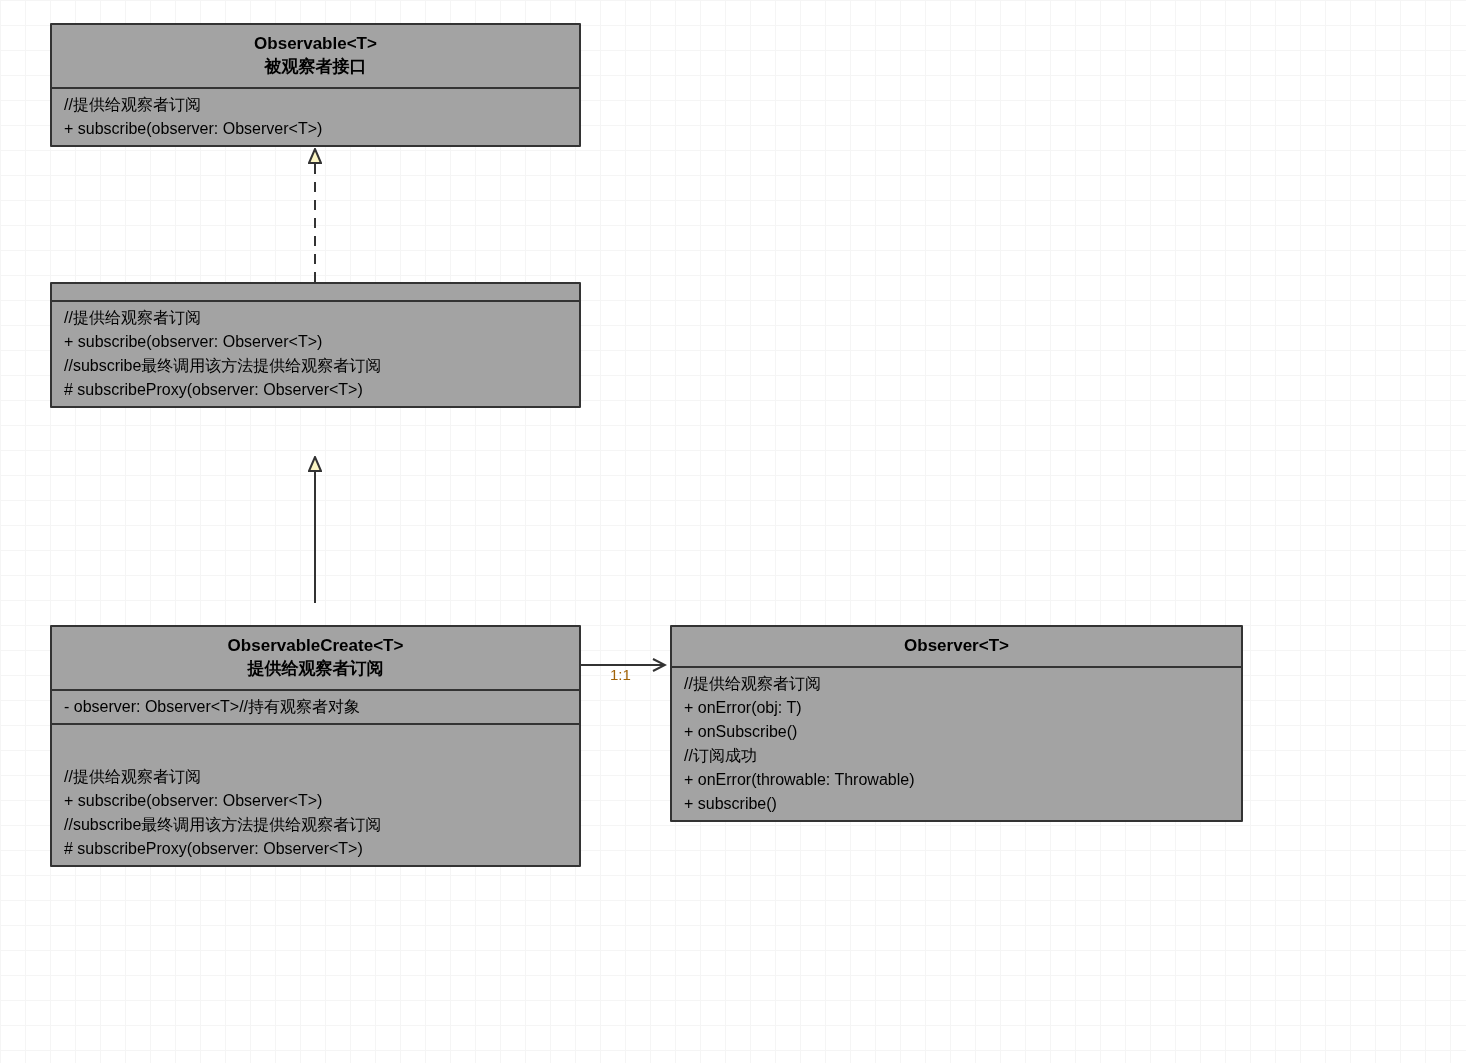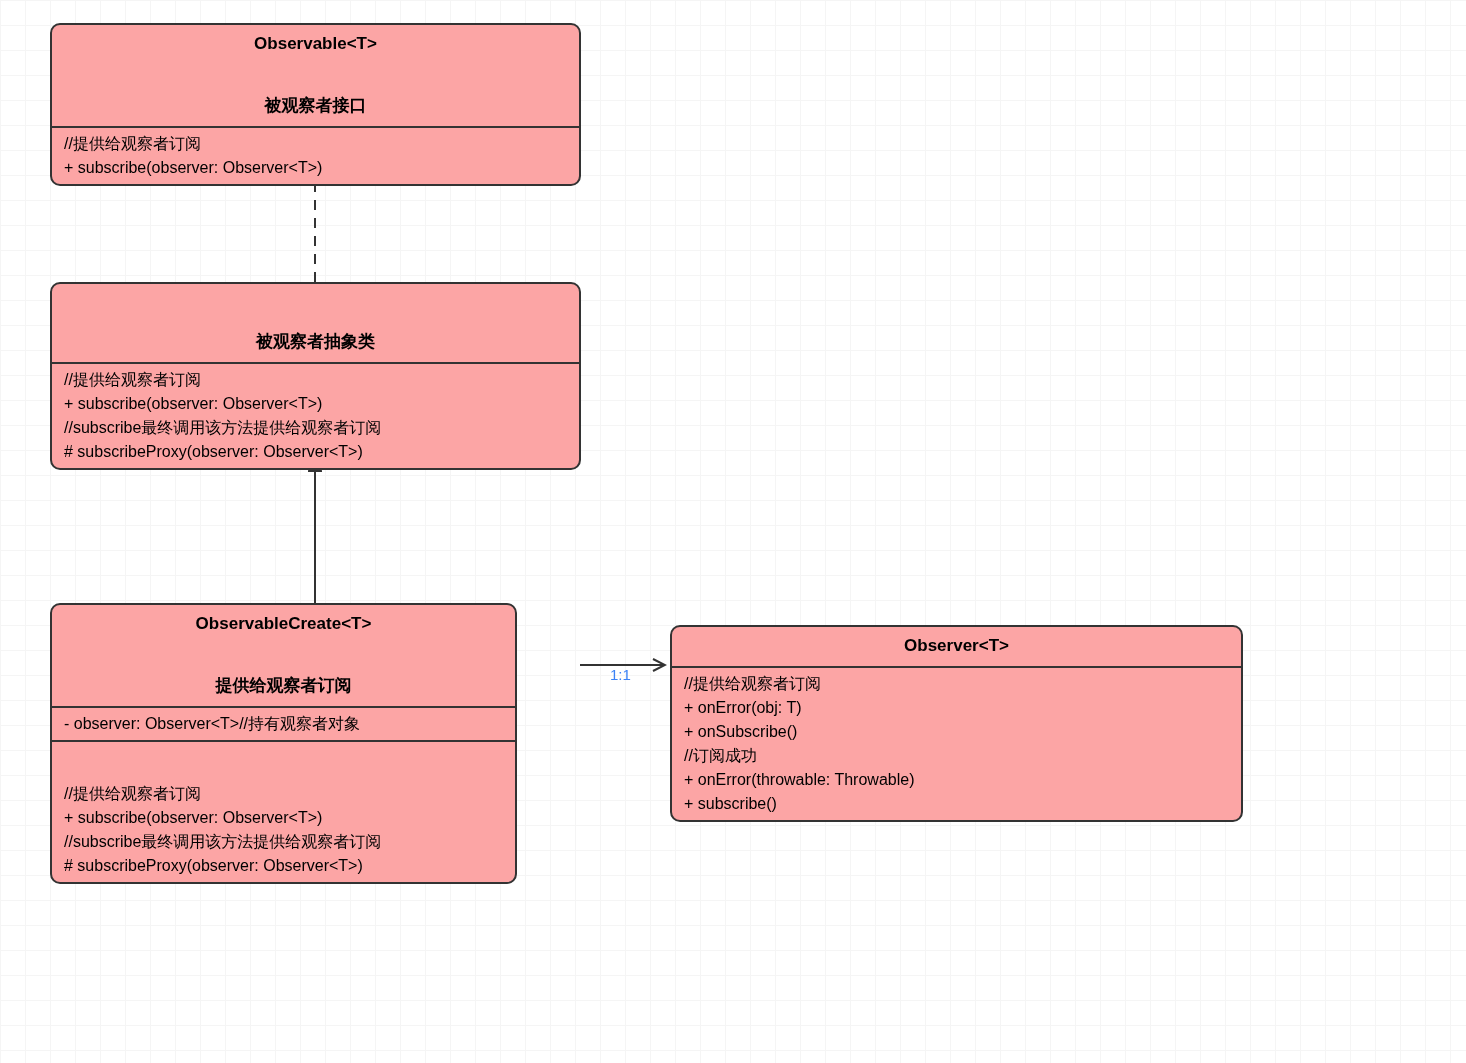--- a/index.html
+++ b/index.html
@@ -16,53 +16,53 @@
     inset: 0;
     background-image:
       linear-gradient(to right, #f0f0f0 1px, transparent 1px),
       linear-gradient(to bottom, #f0f0f0 1px, transparent 1px);
     background-size: 25px 25px;
     opacity: 0.6;
   }
   .canvas { position: absolute; inset: 0; }
   .uml-box {
     position: absolute;
-    background: #fca5a5;
+    background: #a3a3a3;
     border: 2px solid #333;
-    border-radius: 10px;
+    border-radius: 1px;
     overflow: hidden;
   }
   .uml-title {
     text-align: center;
     padding: 8px 10px 8px;
     font-weight: bold;
     font-size: 17px;
     line-height: 1.35;
     border-bottom: 2px solid #333;
   }
   .uml-title .tname { white-space: pre; }
-  .uml-title .tsub { white-space: pre; margin-top: 39px; }
+  .uml-title .tsub { white-space: pre; }
   .uml-section {
     padding: 4px 12px;
     font-size: 16px;
     line-height: 1.5;
   }
   .uml-section + .uml-section { border-top: 2px solid #333; }
   .uml-line { white-space: pre; }
   svg.connectors {
     position: absolute;
     inset: 0;
     width: 1466px;
     height: 1063px;
     pointer-events: none;
   }
   .assoc-label {
     position: absolute;
     font-size: 15px;
-    color: #3b82f6;
+    color: #a16207;
     background: transparent;
   }
 </style>
 </head>
 <body>
 
 <div class="grid"></div>
 
 <div class="canvas">
 
@@ -91,31 +91,30 @@
       <div class="tsub">被观察者接口</div>
     </div>
     <div class="uml-section">
       <div class="uml-line">//提供给观察者订阅</div>
       <div class="uml-line">+ subscribe(observer: Observer&lt;T&gt;)</div>
     </div>
   </div>
 
   <div class="uml-box" style="left:50px; top:282px; width:531px;">
     <div class="uml-title">
-      <div class="tsub">被观察者抽象类</div>
     </div>
     <div class="uml-section">
       <div class="uml-line">//提供给观察者订阅</div>
       <div class="uml-line">+ subscribe(observer: Observer&lt;T&gt;)</div>
       <div class="uml-line">//subscribe最终调用该方法提供给观察者订阅</div>
       <div class="uml-line"># subscribeProxy(observer: Observer&lt;T&gt;)</div>
     </div>
   </div>
 
-  <div class="uml-box" style="left:50px; top:603px; width:467px;">
+  <div class="uml-box" style="left:50px; top:625px; width:531px;">
     <div class="uml-title">
       <div class="tname">ObservableCreate&lt;T&gt;</div>
       <div class="tsub">提供给观察者订阅</div>
     </div>
     <div class="uml-section">
       <div class="uml-line">- observer: Observer&lt;T&gt;//持有观察者对象</div>
     </div>
     <div class="uml-section" style="padding-top:40px;">
       <div class="uml-line">//提供给观察者订阅</div>
       <div class="uml-line">+ subscribe(observer: Observer&lt;T&gt;)</div>

